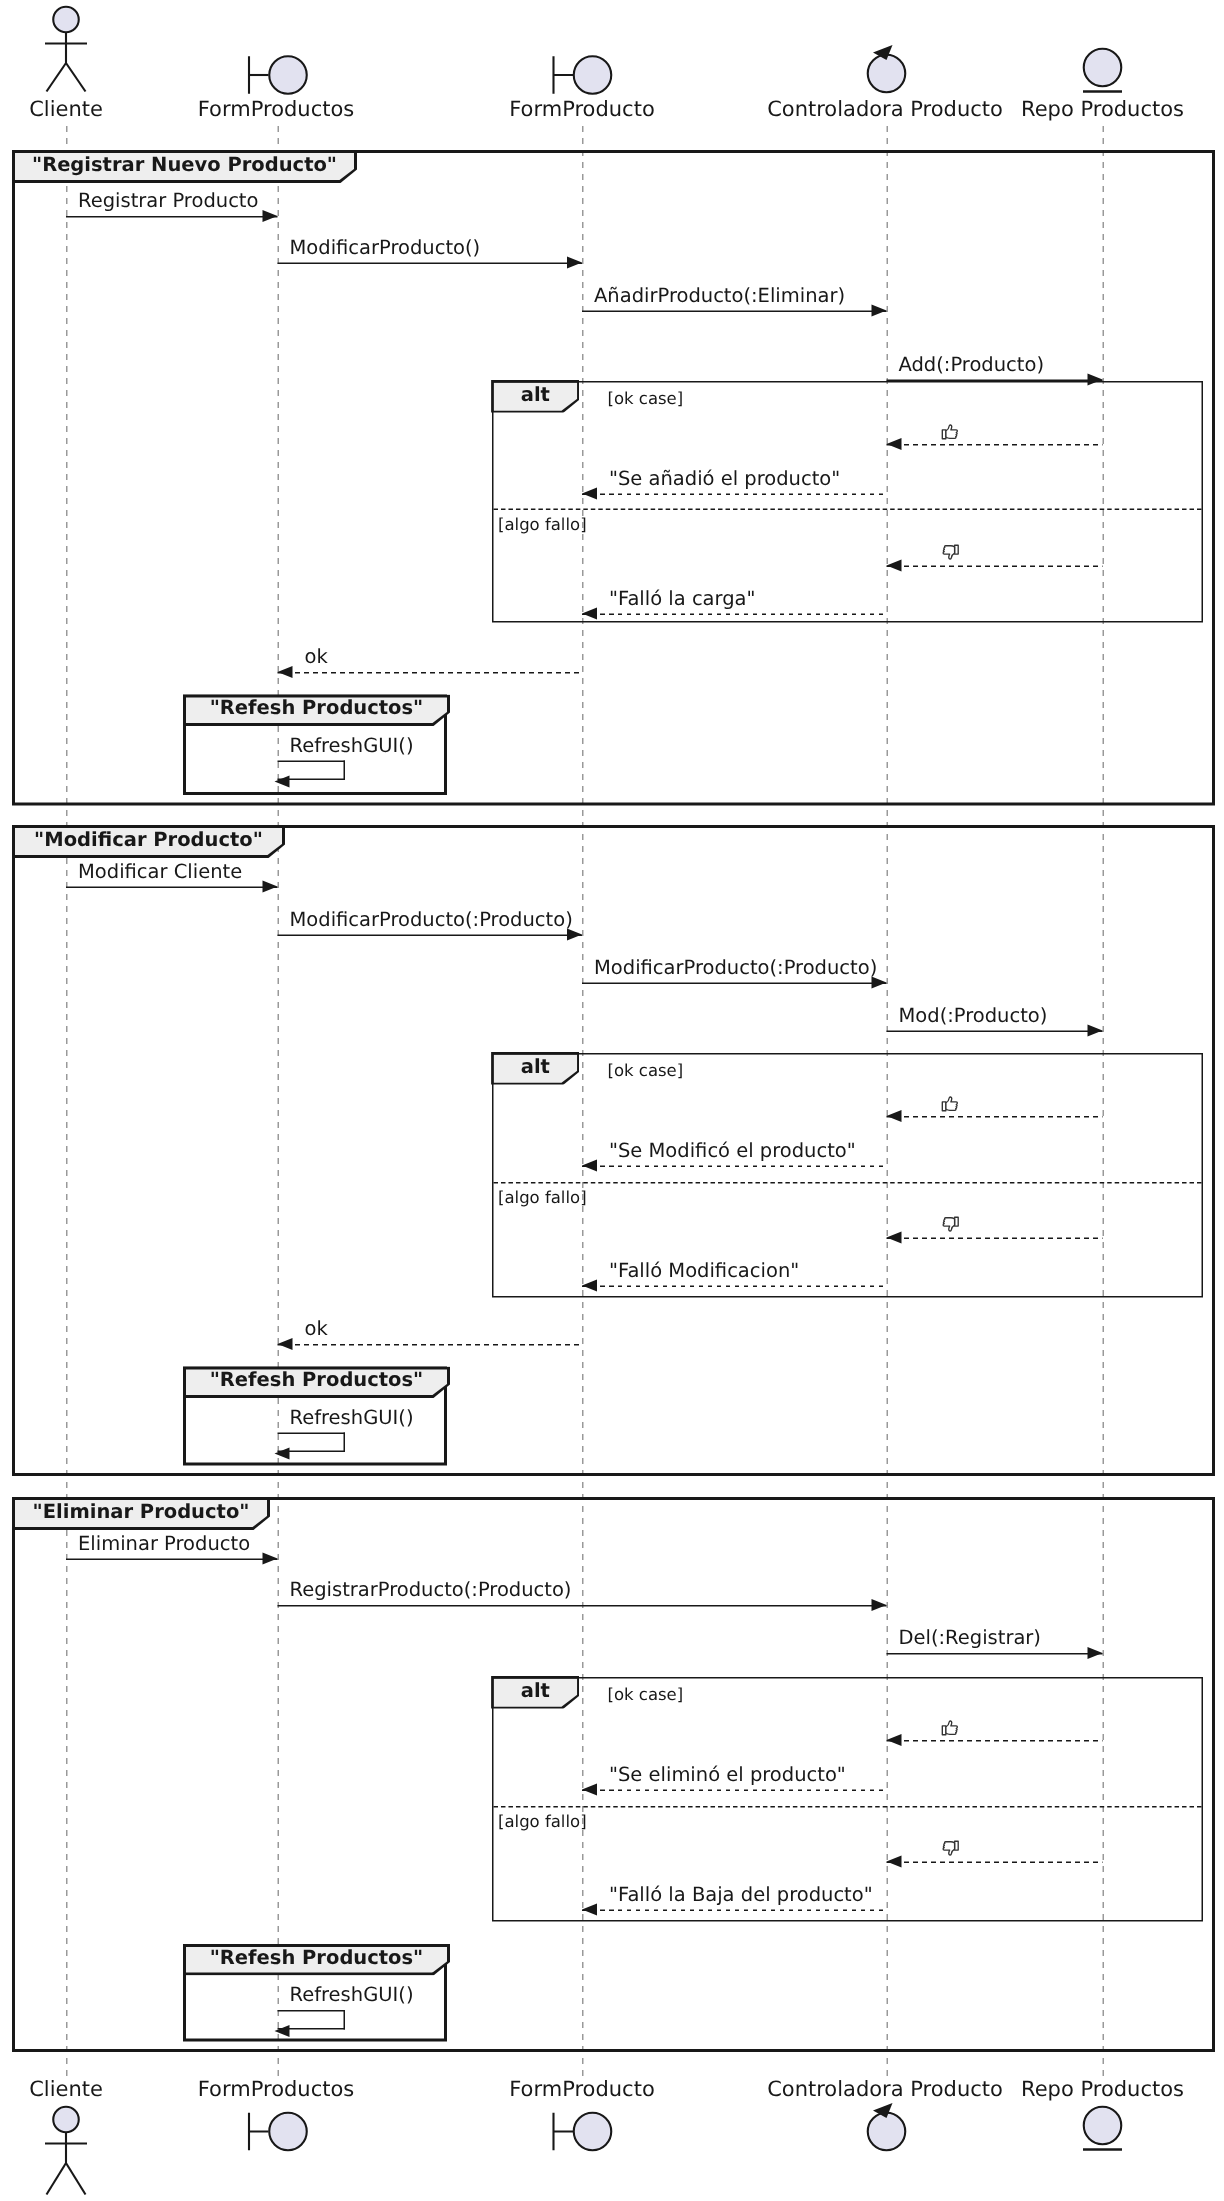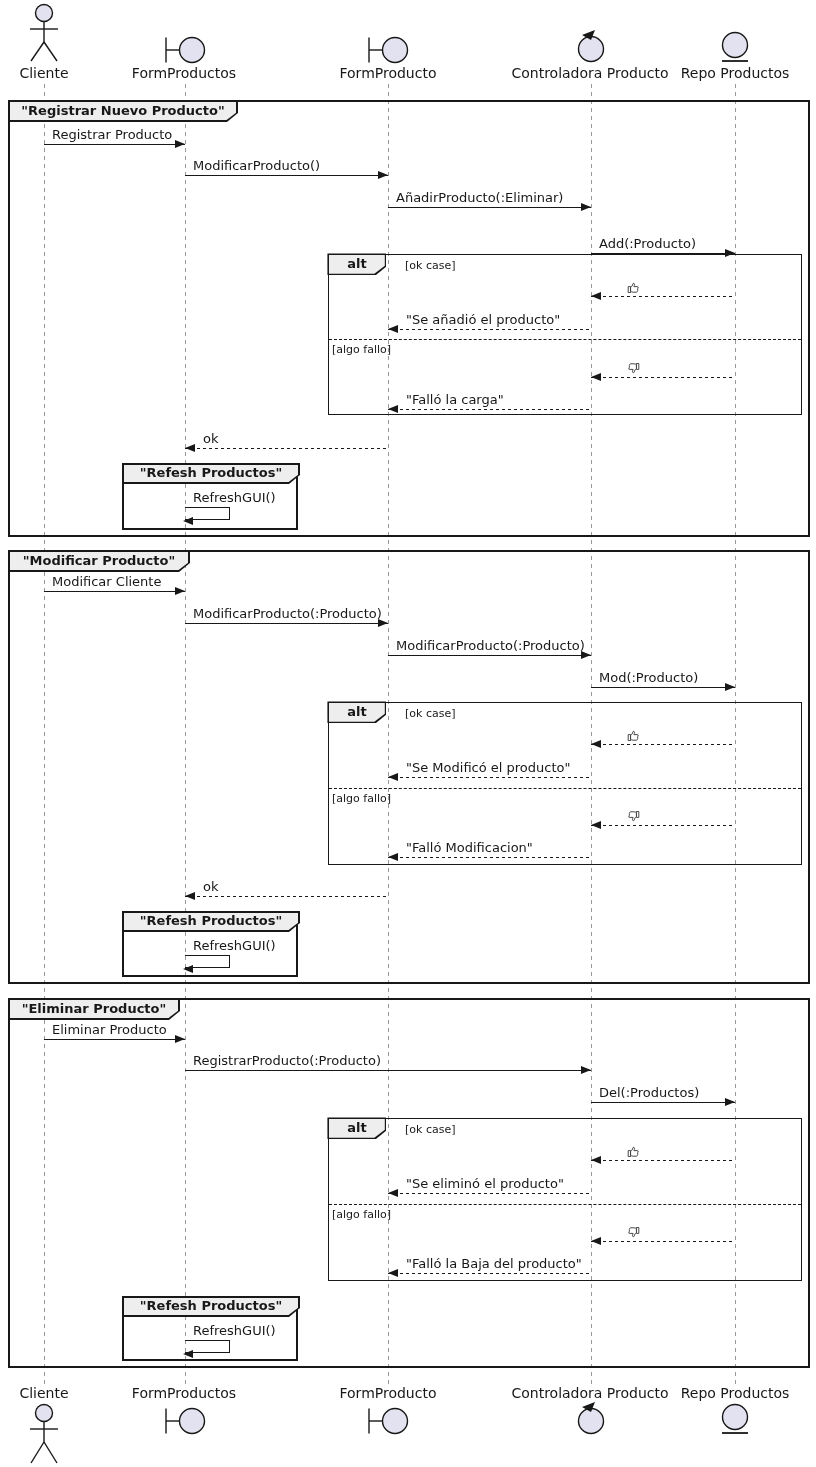--- a/index.html
+++ b/index.html
@@ -303,21 +303,21 @@
         <i class="ah ah-r"></i>
       </div>
   </div>
   <div class="msg" style="left:185px;top:1053px;width:406px">
     <div class="lbl">RegistrarProducto(:Producto)</div>
     <div class="ln">
         <i class="ah ah-r"></i>
       </div>
   </div>
   <div class="msg" style="left:591px;top:1085px;width:144px">
-    <div class="lbl">Del(:Productos)</div>
+    <div class="lbl">Del(:Registrar)</div>
     <div class="ln">
         <i class="ah ah-r"></i>
       </div>
   </div>
 
   <div class="altbox" style="left:328px;top:1118px;width:474px;height:163px">
     <div class="pent" style="left:-1.6px;top:-1.6px;width:59px;height:22px">
       <div class="pent-in">alt</div>
     </div>
     <div class="guard" style="left:76px;top:4px">[ok case]</div>

